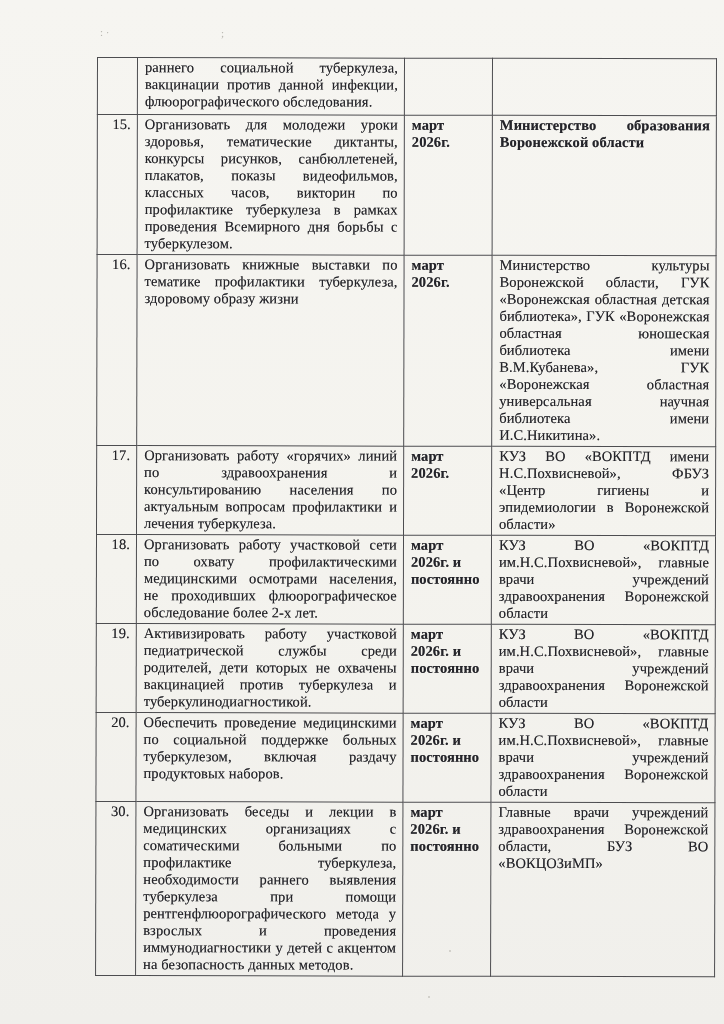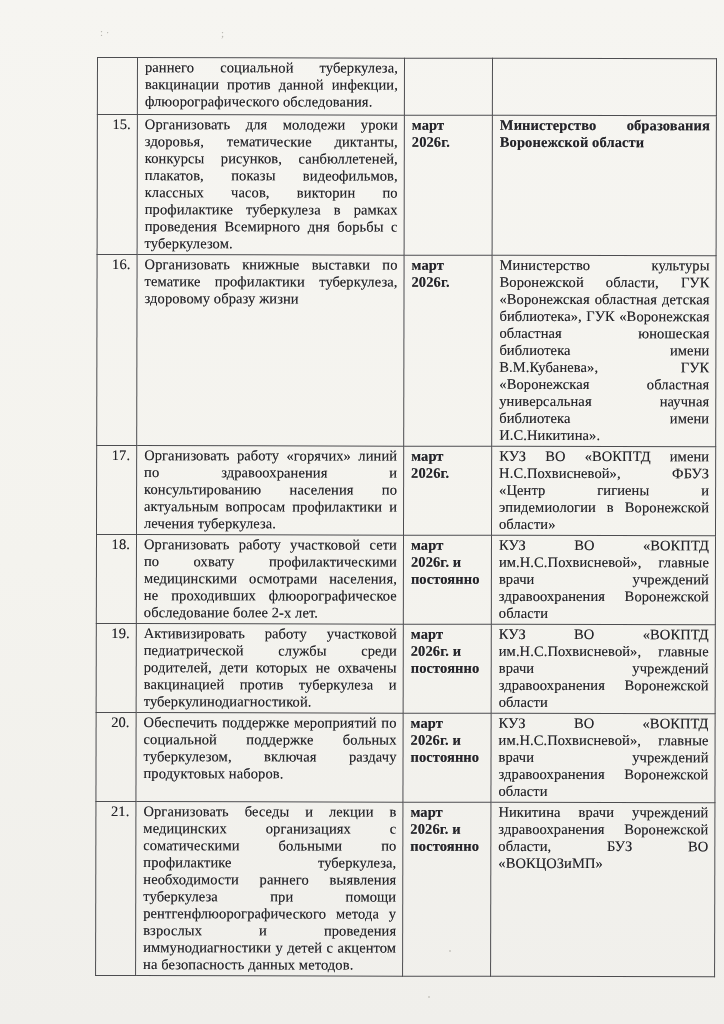--- a/index.html
+++ b/index.html
@@ -135,27 +135,27 @@
           <td class="c-resp">КУЗ ВО «ВОКПТД им.Н.С.Похвисневой», главные врачи учреждений здравоохранения Воронежской области</td>
         </tr>
         <tr class="r5">
           <td class="c-num">19.</td>
           <td class="c-act">Активизировать работу участковой педиатрической службы среди родителей, дети которых не охвачены вакцинацией против туберкулеза и туберкулинодиагностикой.</td>
           <td class="c-date">март 2026г. и постоянно</td>
           <td class="c-resp">КУЗ ВО «ВОКПТД им.Н.С.Похвисневой», главные врачи учреждений здравоохранения Воронежской области</td>
         </tr>
         <tr class="r6">
           <td class="c-num">20.</td>
-          <td class="c-act">Обеспечить поддержке мероприятий по социальной поддержке больных туберкулезом, включая раздачу продуктовых наборов.</td>
+          <td class="c-act">Обеспечить проведение медицинскими по социальной поддержке больных туберкулезом, включая раздачу продуктовых наборов.</td>
           <td class="c-date">март 2026г. и постоянно</td>
           <td class="c-resp">КУЗ ВО «ВОКПТД им.Н.С.Похвисневой», главные врачи учреждений здравоохранения Воронежской области</td>
         </tr>
         <tr class="r7">
-          <td class="c-num">21.</td>
+          <td class="c-num">30.</td>
           <td class="c-act">Организовать беседы и лекции в медицинских организациях с соматическими больными по профилактике туберкулеза, необходимости раннего выявления туберкулеза при помощи рентгенфлюорографического метода у взрослых и проведения иммунодиагностики у детей с акцентом на безопасность данных методов.</td>
           <td class="c-date">март 2026г. и постоянно</td>
-          <td class="c-resp">Никитина врачи учреждений здравоохранения Воронежской области, БУЗ ВО «ВОКЦОЗиМП»</td>
+          <td class="c-resp">Главные врачи учреждений здравоохранения Воронежской области, БУЗ ВО «ВОКЦОЗиМП»</td>
         </tr>
       </tbody>
     </table>
   </div>
 
 </div>
 
 </body></html>

